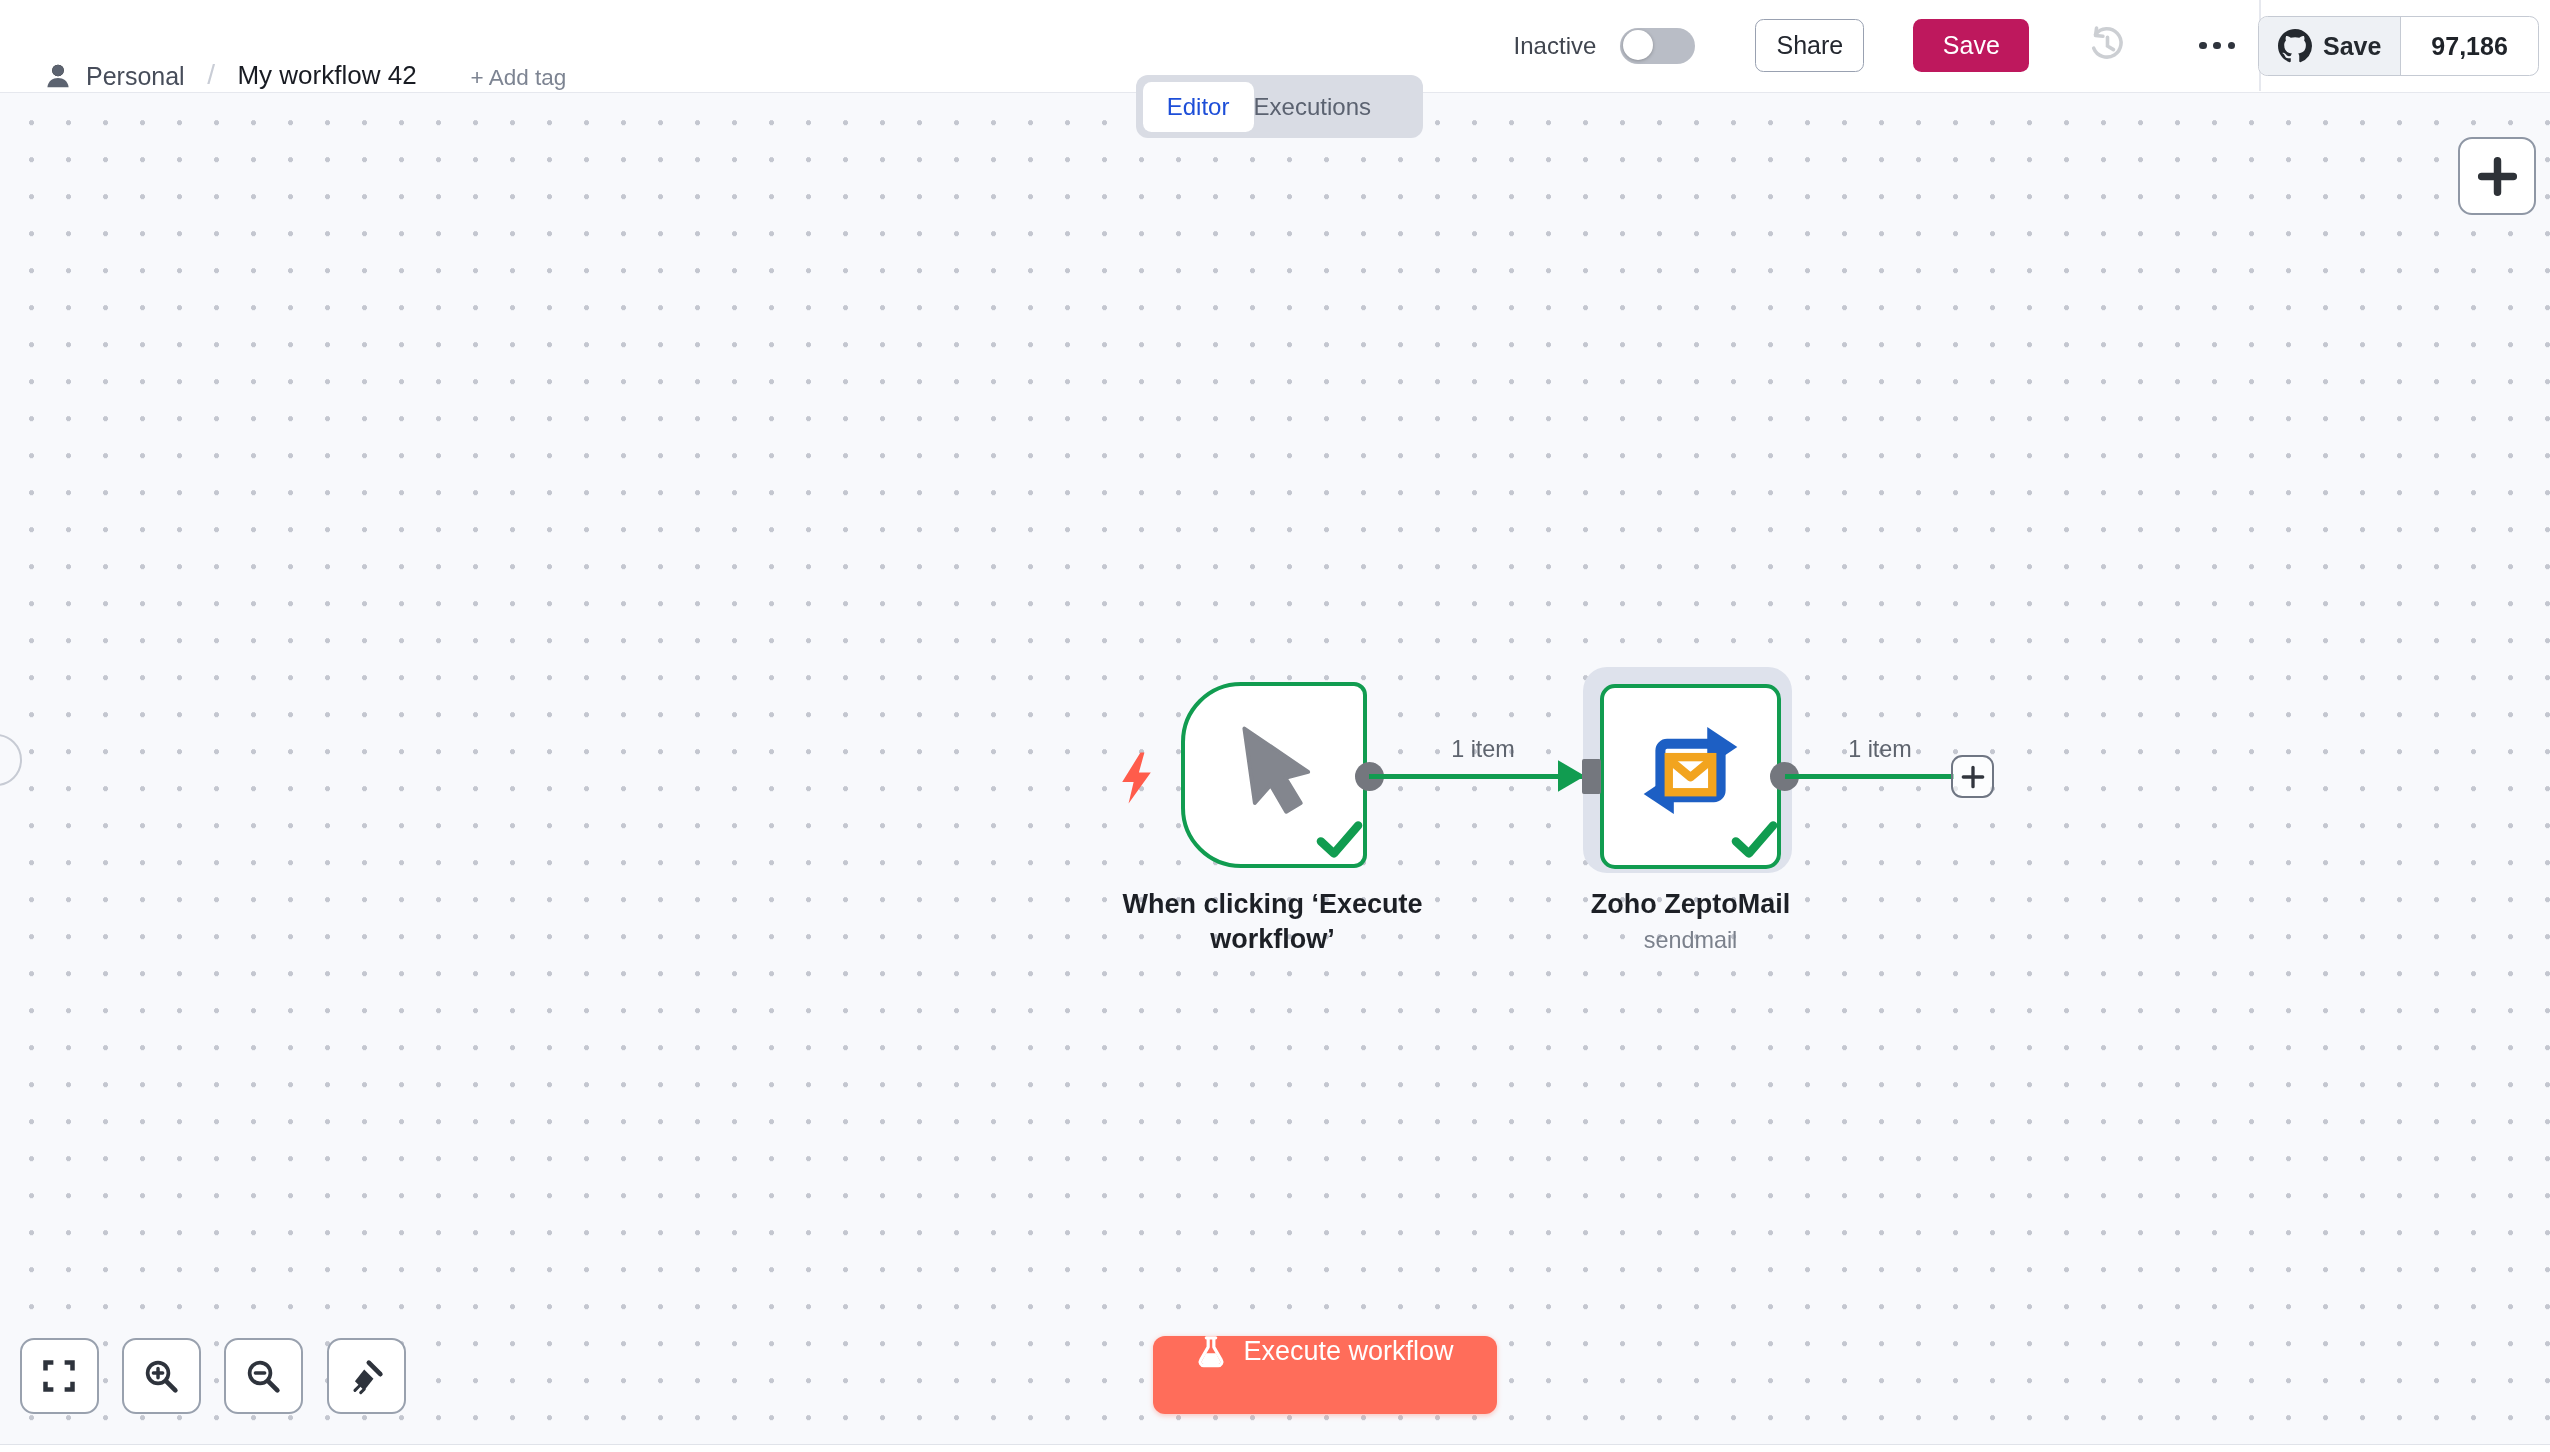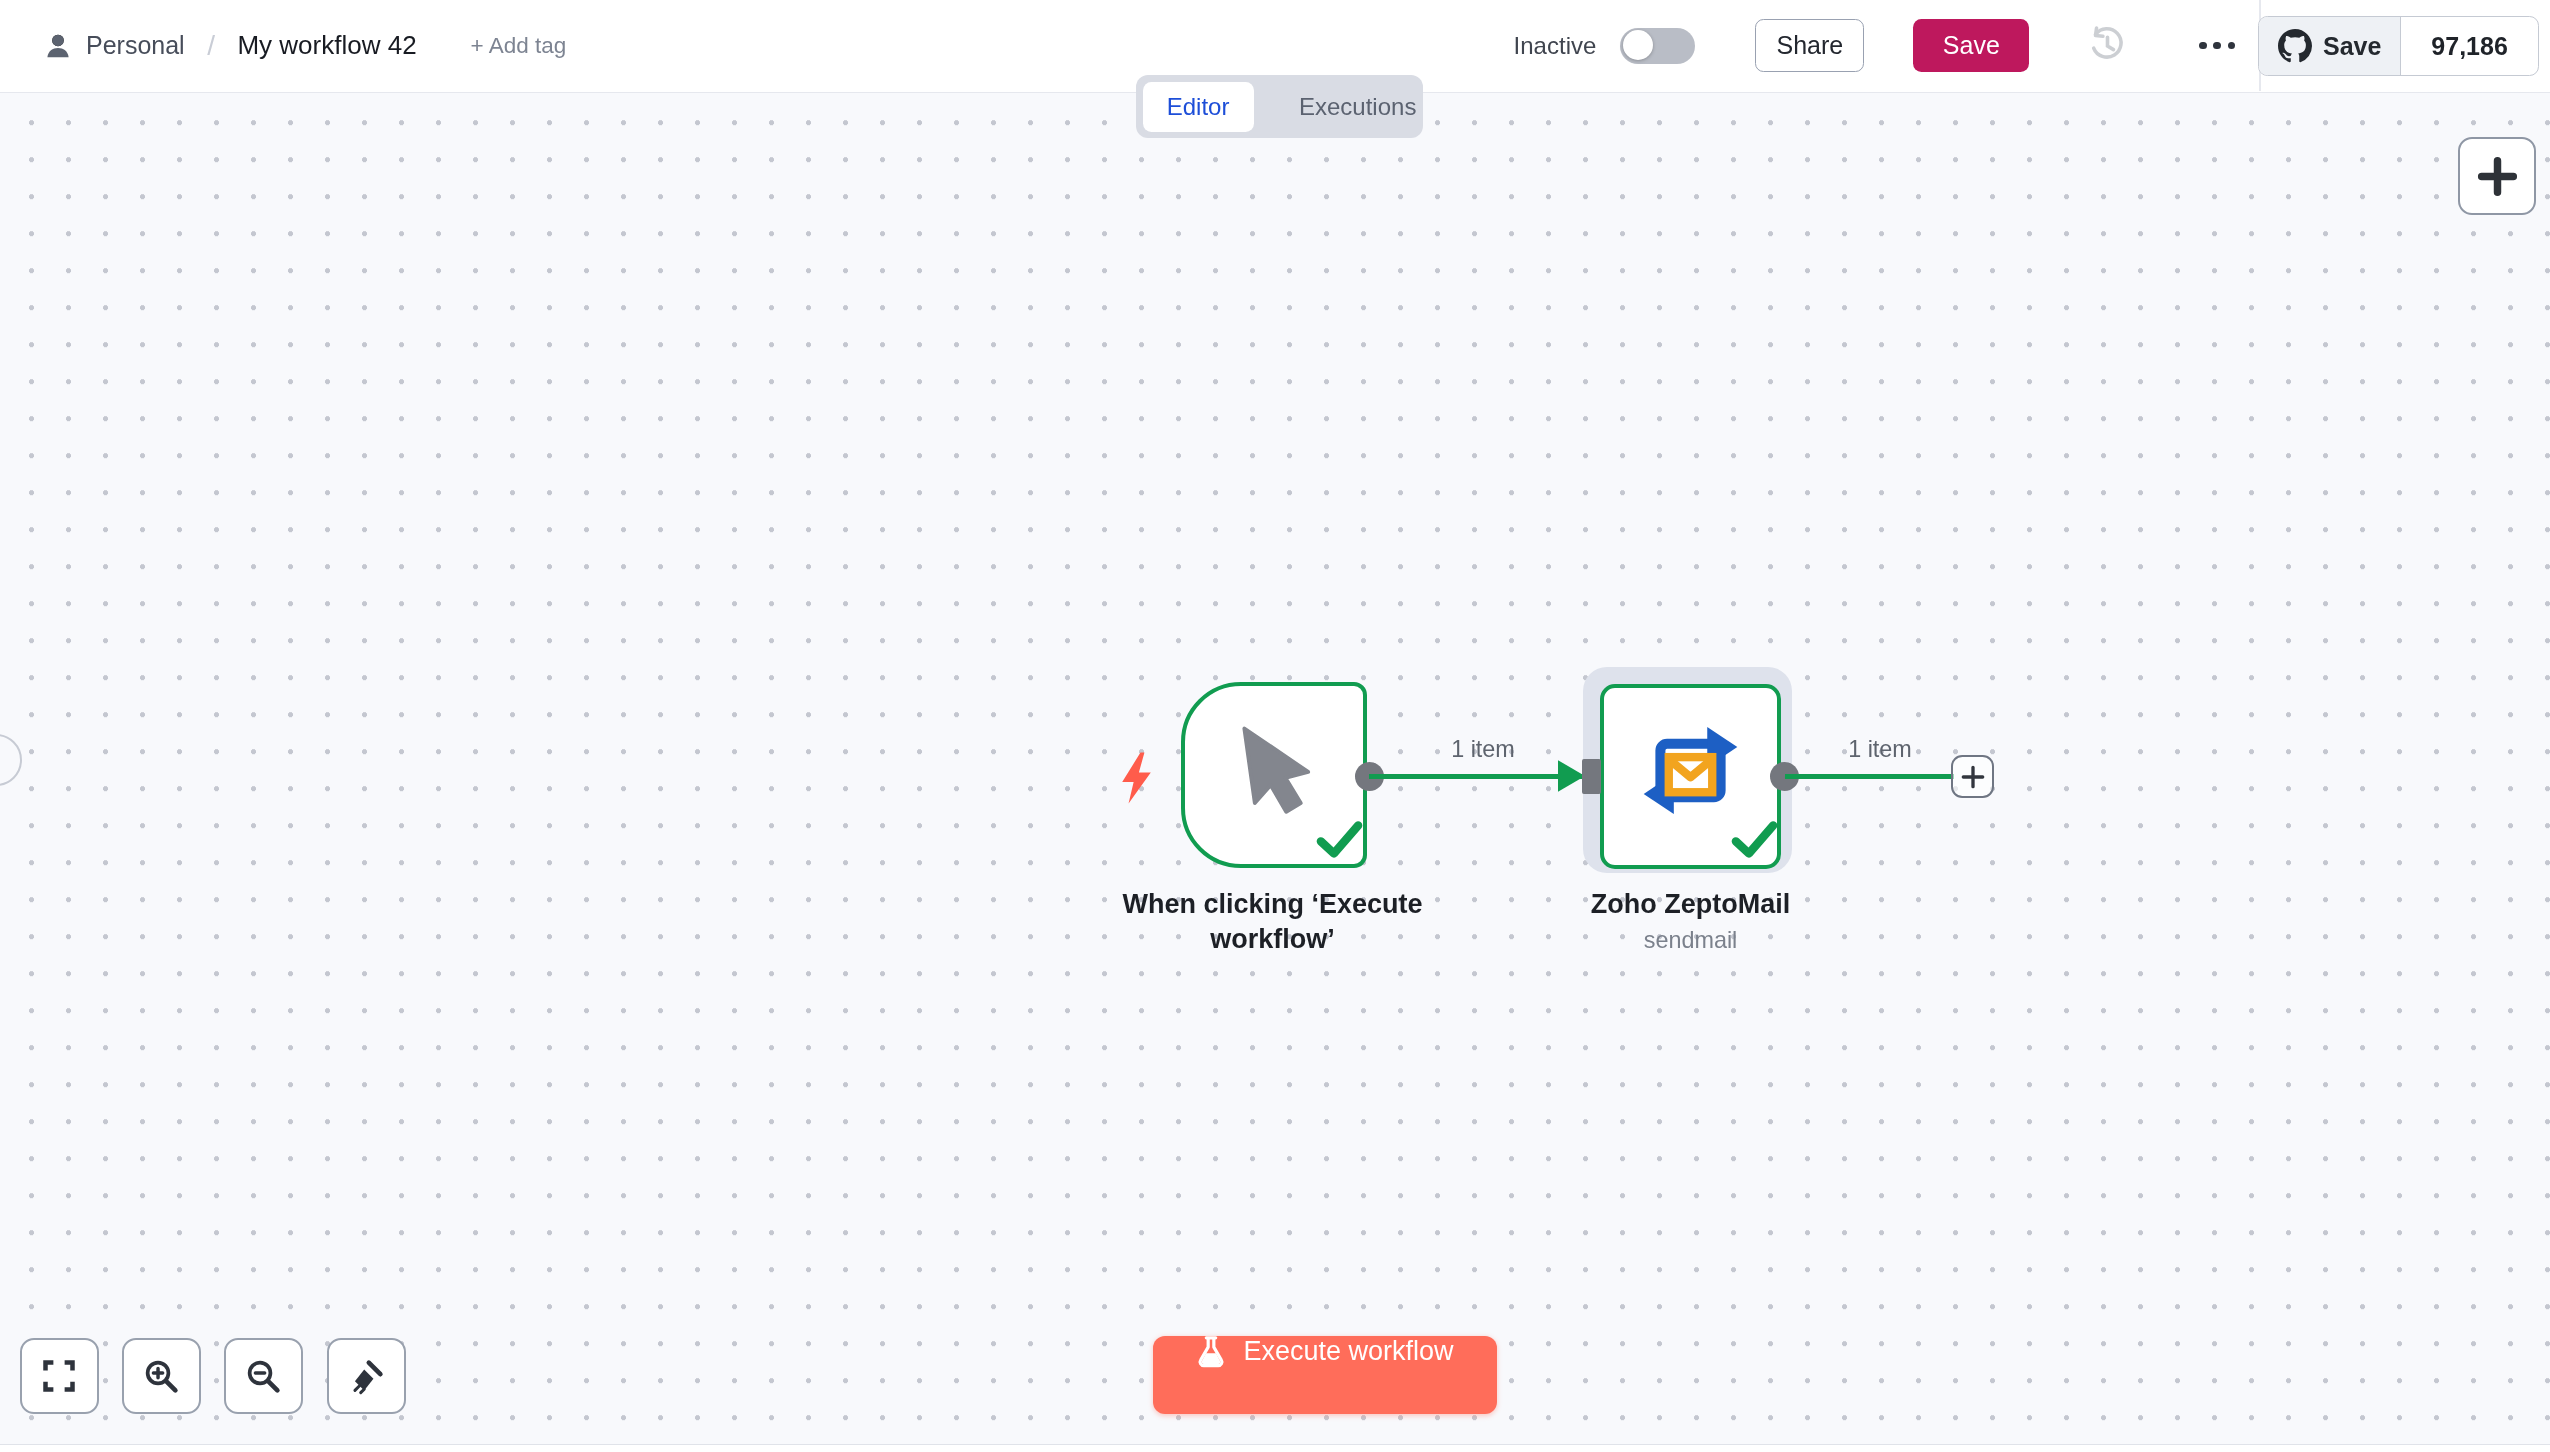--- a/index.html
+++ b/index.html
@@ -2,21 +2,21 @@
 <html style="font-size:15px"><head>
 <meta charset="utf-8">
 <style>
   * { margin:0; padding:0; box-sizing:border-box; }
   html,body { width:2550px; height:1452px; overflow:hidden;
     font-family:"Liberation Sans", sans-serif; background:#fff; }
 
   
   .header { position:absolute; top:0; left:0; width:2550px; height:93px;
     background:#ffffff; border-bottom:1.9px solid #e6e8ee; z-index:10; }
-  .hleft { position:absolute; left:43px; top:0; height:91px; display:flex; align-items:center; }
+  .hleft { position:absolute; left:43px; top:0; height:91px; display:flex; align-items:flex-end; }
   .person-ico { width:30px; height:30px; margin-right:13px; }
   .ws-name { font-size:25px; color:#474d5a; font-weight:400; }
   .crumb-sep { font-size:28px; color:#c9cdd6; margin:0 22.5px; font-weight:300; }
   .wf-title { font-size:26px; color:#181b22; font-weight:400; }
   .add-tag { font-size:22.5px; color:#7d8492; margin-left:54px; cursor:pointer; }
 
   .hright { position:absolute; right:315px; top:0; height:91px; display:flex; align-items:center; }
   .inactive-lbl { font-size:24px; color:#40454f; }
   .toggle { width:75px; height:36px; background:#b9bdc6; border-radius:18px; position:relative; margin-left:24px; cursor:pointer; }
   .knob { position:absolute; left:2.8px; top:2.8px; width:30px; height:30px; border-radius:50%; background:#fff; box-shadow:0 0.9px 3.7px rgba(0,0,0,.25); }
@@ -33,21 +33,21 @@
     border:1.9px solid #c5cad3; border-radius:9.4px; overflow:hidden; background:#fff; cursor:pointer; }
   .gh-left { display:flex; align-items:center; gap:11.2px; padding:0 19px; background:#eef1f5; border-right:1.9px solid #c5cad3; }
   .gh-star { font-size:25px; font-weight:700; color:#24292f; }
   .gh-count { display:flex; align-items:center; padding:0 30px; font-size:25px; font-weight:600; color:#1f2329; }
 
   
   .tabs { position:absolute; left:1136px; top:75px; width:287px; height:63px; background:#d9dce4;
     border-radius:12px; display:flex; align-items:center; padding:6.6px; z-index:20; }
   .tab-on { width:111px; height:50px; background:#fff; border-radius:8.4px; display:flex; align-items:center;
     justify-content:center; font-size:24px; color:#1d4ed8; font-weight:500; cursor:pointer; }
-  .tab-off { flex:1; text-align:right; font-size:24px; color:#5b6270; cursor:pointer; }
+  .tab-off { flex:1; text-align:left; font-size:24px; color:#5b6270; cursor:pointer; }
 
   
   .canvas { position:absolute; top:93px; left:0; width:2550px; height:1359px;
     background-color:#f8f9fc;
     background-image:radial-gradient(#c4c7d0 2.3px, rgba(196,199,208,0) 2.8px);
     background-size:37px 37px; background-position:13px 11.2px; }
 
   .edge-circle { position:absolute; left:-30px; top:641px; width:52px; height:52px; border-radius:50%;
     border:2.8px solid #c7cbd4; }
 

